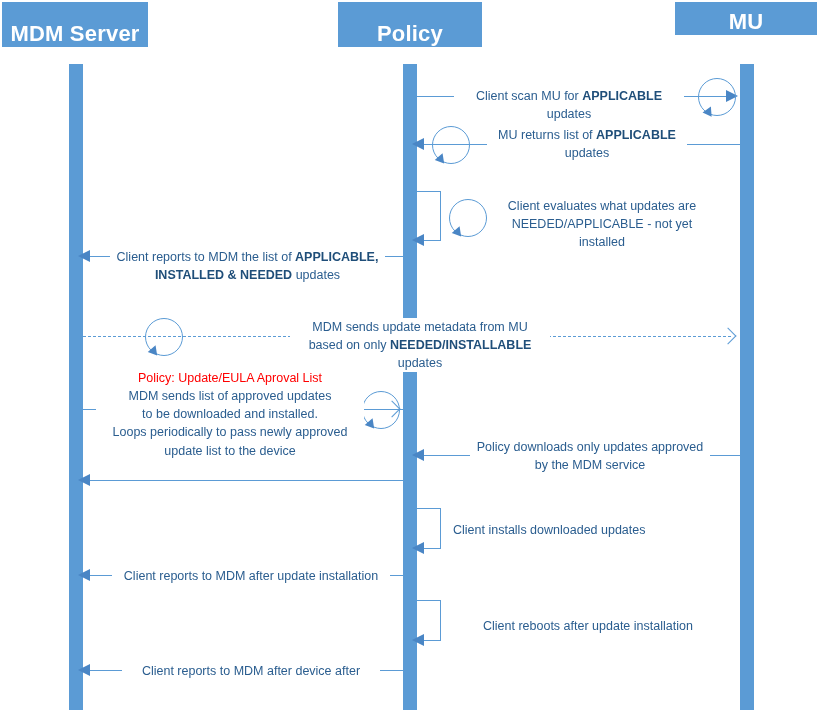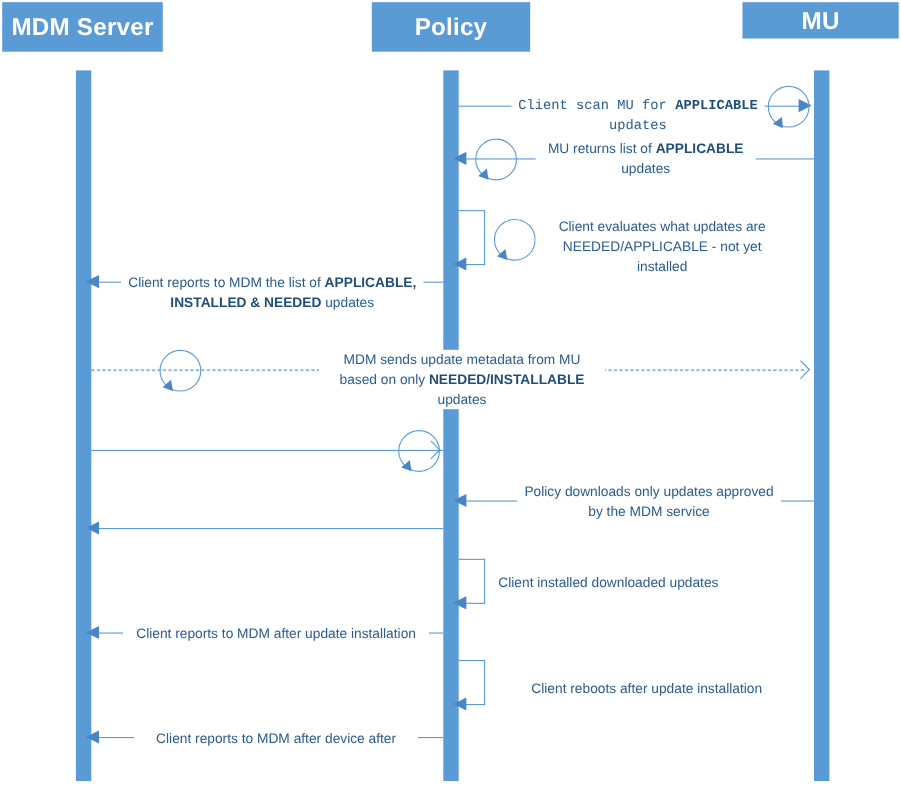--- a/index.html
+++ b/index.html
@@ -17,21 +17,21 @@
     height: 715px;
     background: #ffffff;
     overflow: hidden;
   }
   
   .actor-box {
     position: absolute;
     background: #5b9bd5;
     color: #ffffff;
     display: flex;
-    align-items: center;
+    align-items: flex-end;
     justify-content: center;
     font-size: 22px;
     font-weight: bold;
     letter-spacing: 0.2px;
     box-sizing: border-box;
   }
   
   .lifeline {
     position: absolute;
     width: 14px;
@@ -130,21 +130,21 @@
   </div>
 
   <div class="lifeline" style="left:69px; top:64px; height:646px;"></div>
   <div class="lifeline" style="left:403px; top:64px; height:646px;"></div>
   <div class="lifeline" style="left:740px; top:64px; height:646px;"></div>
 
   <div class="msg-line" style="left:417px; top:96px; width:310px;"></div>
   <div class="arrow-head right" style="left:726px; top:90px;"></div>
   <div class="loop" style="left:698px; top:78px; width:36px; height:36px;"></div>
   <div class="loop-tip" style="left:704px; top:106px; transform:rotate(205deg);"></div>
-  <div class="msg-label" style="left:465px; top:87px; width:230px;font-family:Liberation Mono, monospace;">
+  <div class="msg-label" style="left:454px; top:87px; width:230px;">
     <span>Client scan MU for </span><b>APPLICABLE</b><span> updates</span>
   </div>
 
   <div class="msg-line" style="left:417px; top:144px; width:323px;"></div>
   <div class="arrow-head left" style="left:412px; top:138px;"></div>
   <div class="loop" style="left:432px; top:126px; width:36px; height:36px;"></div>
   <div class="loop-tip" style="left:436px; top:153px; transform:rotate(200deg);"></div>
   <div class="msg-label" style="left:487px; top:126px; width:200px;">
     <span>MU returns list of </span><b>APPLICABLE</b><br>
     <span>updates</span>
@@ -172,35 +172,42 @@
   <div class="loop-tip" style="left:149px; top:345px; transform:rotate(200deg);"></div>
   <div class="msg-label" style="left:290px; top:318px; width:260px;">
     <span>MDM sends update metadata from MU</span><br>
     <span>based on only </span><b>NEEDED/INSTALLABLE</b><span> updates</span>
   </div>
 
   <div class="msg-line" style="left:83px; top:409px; width:320px;"></div>
   <div class="arrow-head open-right" style="left:386px; top:403px;"></div>
   <div class="loop" style="left:362px; top:391px; width:36px; height:36px;"></div>
   <div class="loop-tip" style="left:366px; top:418px; transform:rotate(200deg);"></div>
+  <div class="msg-label" style="left:96px; top:369px; width:268px;">
+    <span class="policy">Policy: Update/EULA Aproval List</span>
+    <span>MDM sends list of approved updates</span><br>
+    <span>to be downloaded and installed.</span><br>
+    <span>Loops periodically to pass newly approved</span><br>
+    <span>update list to the device</span>
+  </div>
 
   <div class="msg-line" style="left:417px; top:455px; width:323px;"></div>
   <div class="arrow-head left" style="left:412px; top:449px;"></div>
   <div class="msg-label" style="left:470px; top:438px; width:240px;">
     <span>Policy downloads only updates approved</span><br>
     <span>by the MDM service</span>
   </div>
 
   <div class="msg-line" style="left:83px; top:480px; width:320px;"></div>
   <div class="arrow-head left" style="left:78px; top:474px;"></div>
 
   <div class="selfbox" style="left:417px; top:508px; width:24px; height:41px;"></div>
   <div class="arrow-head left" style="left:412px; top:542px;"></div>
   <div class="msg-label" style="left:450px; top:521px; width:210px; text-align:left;">
-    <span>Client installed downloaded updates</span>
+    <span>Client installs downloaded updates</span>
   </div>
 
   <div class="msg-line" style="left:83px; top:575px; width:320px;"></div>
   <div class="arrow-head left" style="left:78px; top:569px;"></div>
   <div class="msg-label" style="left:112px; top:567px; width:278px;">
     <span>Client reports to MDM after update installation</span>
   </div>
 
   <div class="selfbox" style="left:417px; top:600px; width:24px; height:41px;"></div>
   <div class="arrow-head left" style="left:412px; top:634px;"></div>

